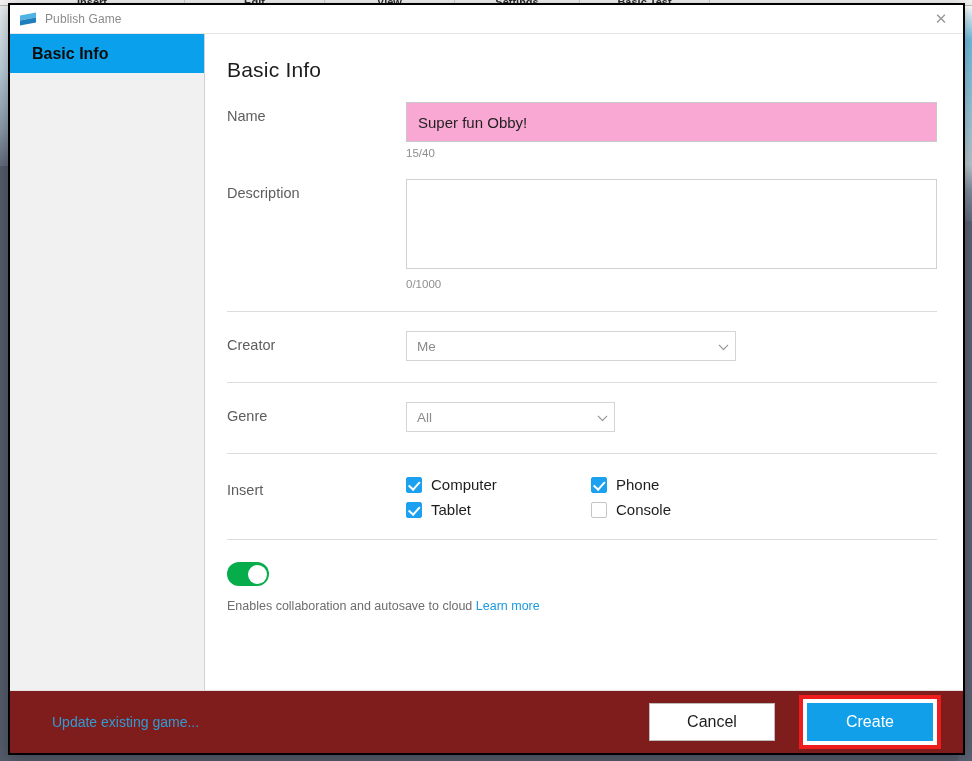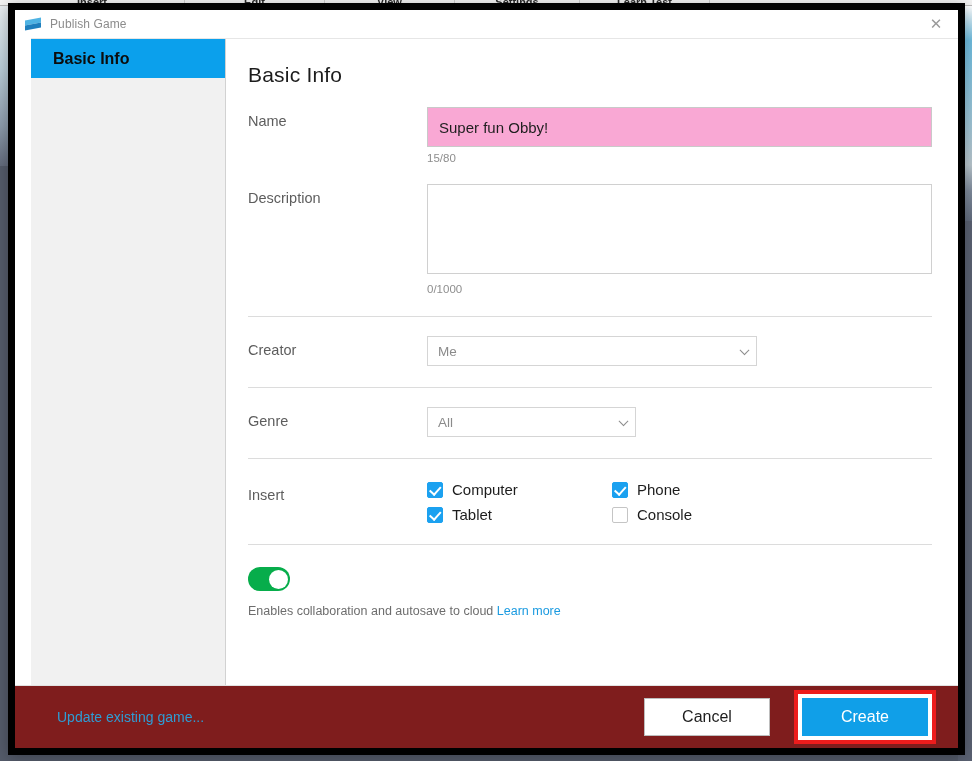--- a/index.html
+++ b/index.html
@@ -69,21 +69,21 @@
   }
 
   
   #publish-dialog {
     position: absolute;
     left: 8px;
     top: 3px;
     width: 957px;
     height: 752px;
     background: #ffffff;
-    border: 7px solid #000000;
+    border: 2px solid #000000;
     box-shadow: 0 2px 14px rgba(0,0,0,.28);
     display: flex;
     flex-direction: column;
   }
 
   
   #dialog-titlebar {
     height: 28px;
     flex: 0 0 28px;
     display: flex;
@@ -128,21 +128,20 @@
     font-size: 15px;
     cursor: pointer;
   }
 
   
   #dialog-body {
     flex: 1 1 auto;
     display: flex;
     min-height: 0;
     border-top: 1px solid #e6e6e6;
-    margin-left: 16px;
   }
 
   
   #dialog-sidebar {
     flex: 0 0 195px;
     background: #f1f1f1;
     border-right: 1px solid #d2d2d2;
     padding-top: 0;
   }
   .sidebar-item {
@@ -376,21 +375,21 @@
 <div id="app-backdrop">
   <div id="backdrop-viewport"></div>
   <div id="backdrop-left-edge"></div>
   <div id="backdrop-explorer-strip"></div>
   <div id="backdrop-right-edge"></div>
   <div id="backdrop-toolbar">
     <div class="backdrop-tab" style="width:185px">Insert</div>
     <div class="backdrop-tab" style="width:140px">Edit</div>
     <div class="backdrop-tab" style="width:130px">View</div>
     <div class="backdrop-tab" style="width:125px">Settings</div>
-    <div class="backdrop-tab" style="width:130px">Learn Test</div>
+    <div class="backdrop-tab" style="width:130px">Basic Test</div>
   </div>
 </div>
 
 <div id="publish-dialog">
 
   <div id="dialog-titlebar">
     <div id="app-icon">
       <div class="sh sh1"></div>
       <div class="sh sh2"></div>
     </div>
@@ -407,21 +406,21 @@
     </div>
 
     <div id="dialog-main">
 
       <div id="section-title">Basic Info</div>
 
       <div class="form-row">
         <div class="form-label">Name</div>
         <div class="form-field">
           <input class="text-input" type="text" value="Super fun Obby!" style="">
-          <div class="char-counter">15/80</div>
+          <div class="char-counter">15/40</div>
         </div>
       </div>
 
       <div class="form-row" style="margin-top:20px">
         <div class="form-label">Description</div>
         <div class="form-field">
           <textarea class="textarea-input" placeholder="" style=""></textarea>
           <div class="char-counter">0/1000</div>
         </div>
       </div>

